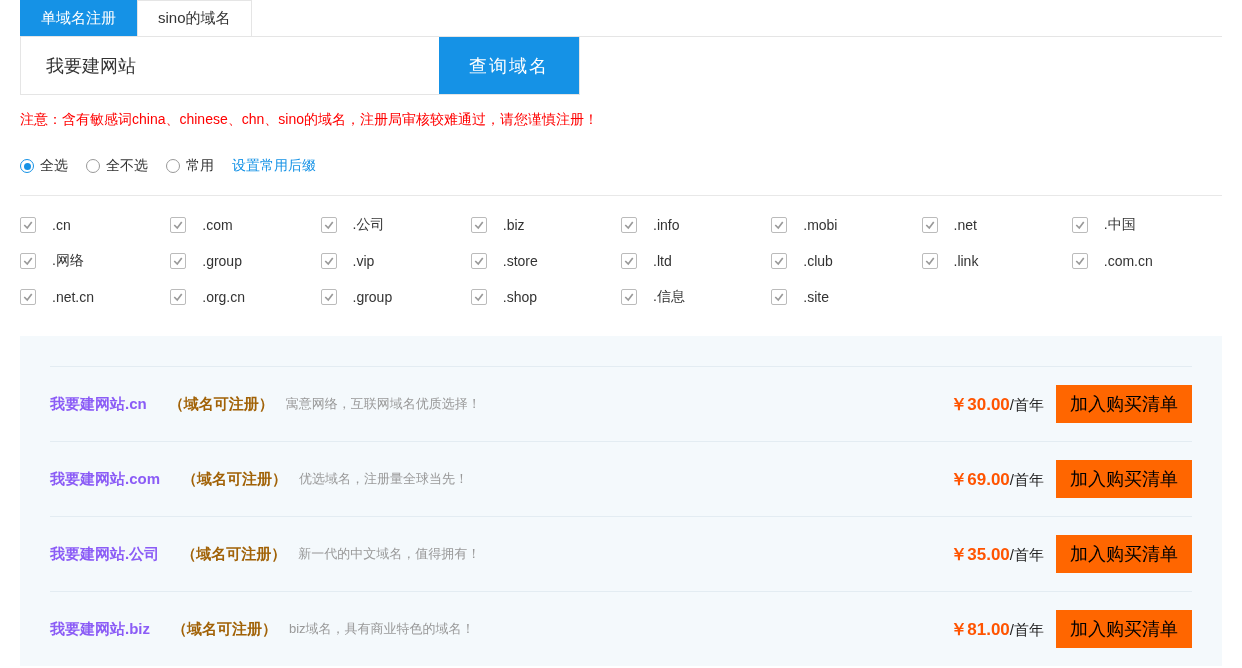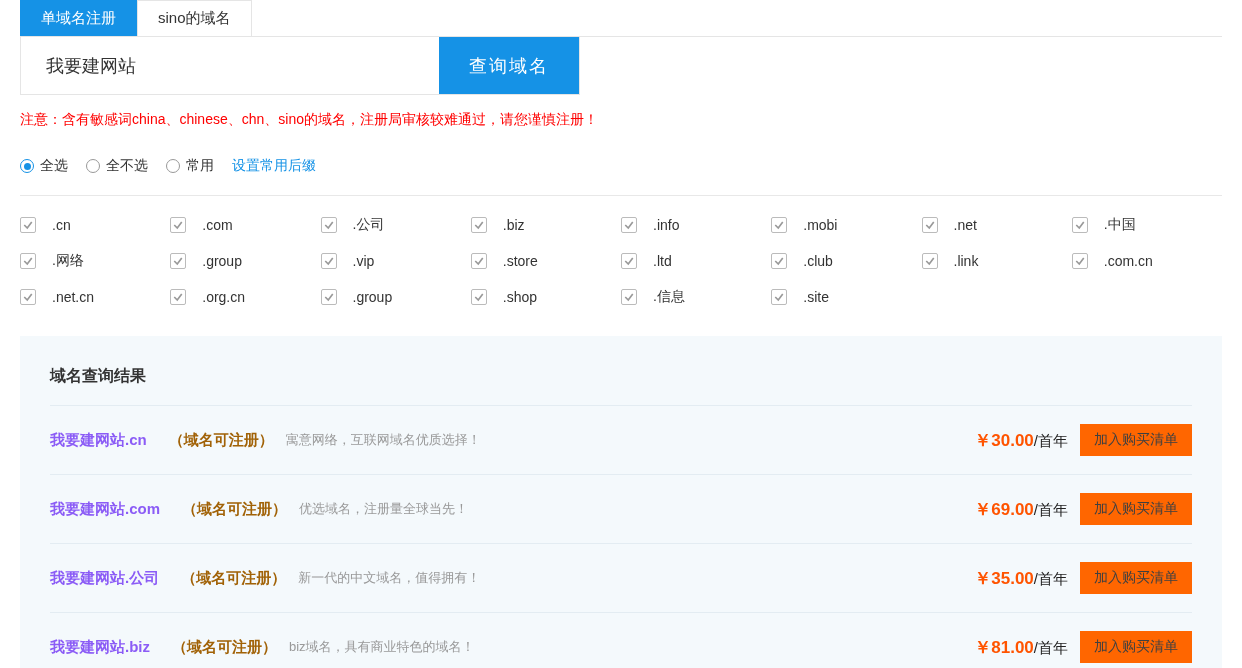--- a/index.html
+++ b/index.html
@@ -78,22 +78,22 @@
     display: flex; align-items: center; padding: 18px 0;
     border-top: 1px solid #e3ecf2;
   }
   .res-domain { font-weight: bold; color: #8b5cf6; font-size: 15px; }
   .res-status { color: #a16207; font-weight: bold; margin-left: 22px; font-size: 15px; }
   .res-note { color: #999; margin-left: 12px; font-size: 13px; }
   .res-right { margin-left: auto; display: flex; align-items: center; gap: 12px; }
   .res-price { color: #ff5400; font-size: 17px; font-weight: bold; }
   .res-unit { color: #222; font-size: 15px; }
   .add-btn {
-    background: #ff6600; color: #404040; border: none;
-    padding: 7px 14px; font-size: 14px; cursor: pointer;
+    background: #ff6600; color: #000000; border: none;
+    padding: 7px 14px; font-size: 18px; cursor: pointer;
   }
 </style>
 </head>
 <body>
 
 <div class="tabs">
   <div class="tab active">单域名注册</div>
   <div class="tab">sino的域名</div>
 </div>
 
@@ -297,21 +297,20 @@
       <span class="chk">
         <svg viewBox="0 0 16 16">
           <polyline points="3,8 7,12 13,4"></polyline>
         </svg>
       </span>
       <span>.site</span>
     </label>
   </div>
 
 <div class="results-wrap">
-  <div class="results-title">域名查询结果</div>
   <div id="results-list">
       <div class="result-row">
         <span class="res-domain">我要建网站.cn</span>
         <span class="res-status">（域名可注册）</span>
         <span class="res-note">寓意网络，互联网域名优质选择！</span>
         <span class="res-right">
           <span><span class="res-price">￥</span><span class="res-price">30.00</span><span class="res-unit">/首年</span></span>
           <button class="add-btn">加入购买清单</button>
         </span>
       </div>

